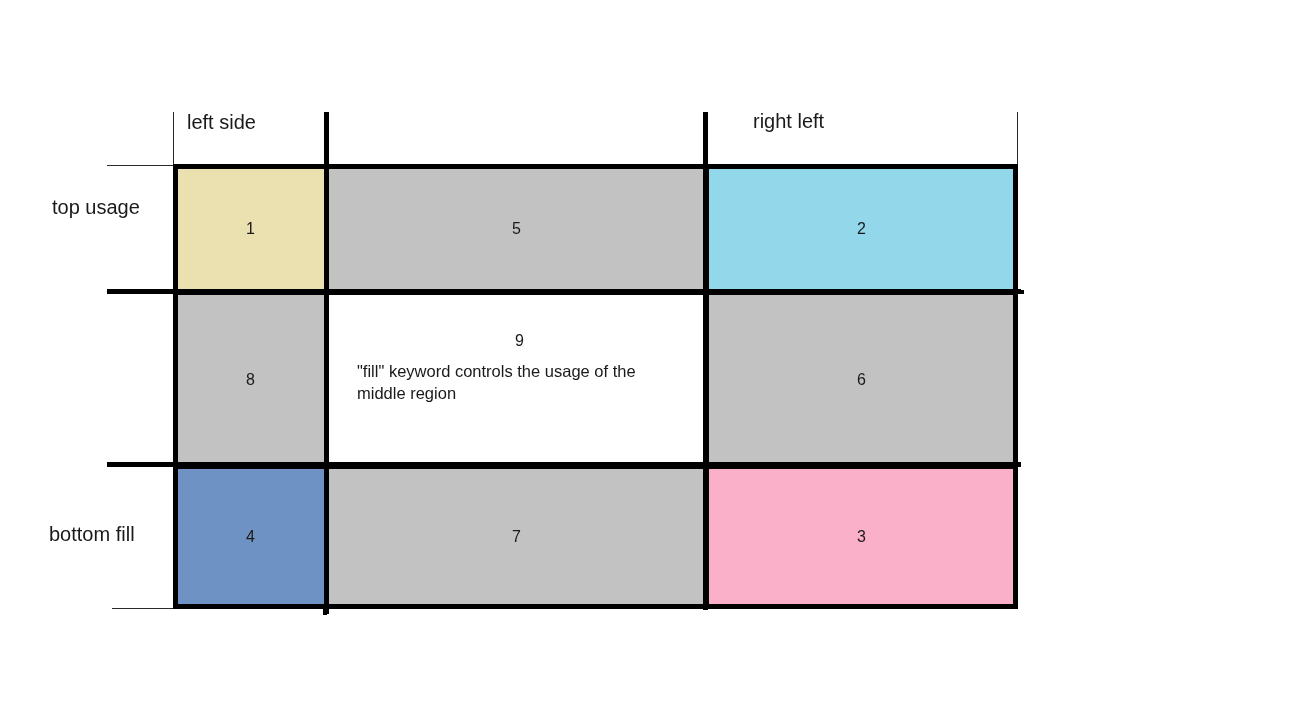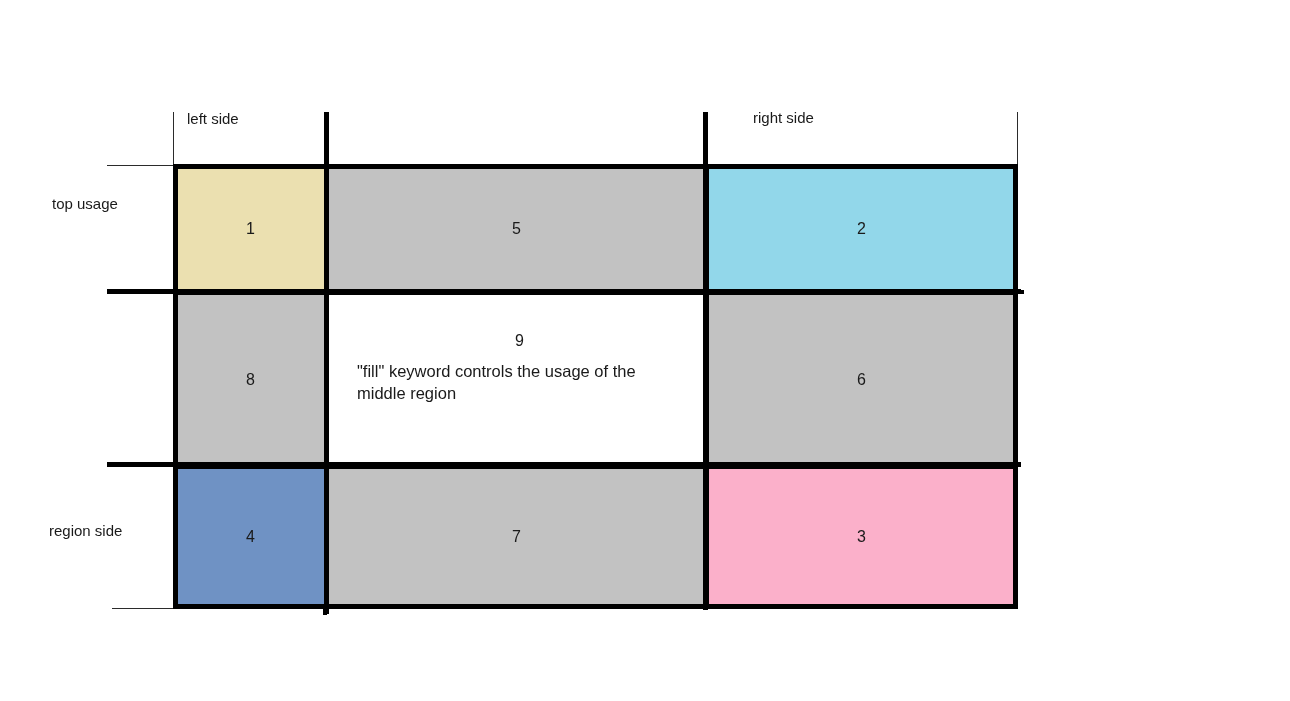--- a/index.html
+++ b/index.html
@@ -31,21 +31,21 @@
   }
   .guide-v {
     position: absolute;
     width: 0;
     border-left: 1px solid #2b2b2b;
   }
 
   
   .side-label {
     position: absolute;
-    font-size: 15px;
+    font-size: 20px;
     line-height: 1.1;
     white-space: nowrap;
     color: #1a1a1a;
   }
 
   
   #grid {
     position: absolute;
     left: 173px;
     top: 164px;
@@ -110,25 +110,25 @@
 
 <div id="canvas">
 
   <div class="guide-h" style="left:107px; top:165px; width:67px;"></div>
   <div class="guide-h" style="left:112px; top:608px; width:62px;"></div>
   <div class="guide-v" style="left:173px; top:112px; height:53px;"></div>
   <div class="guide-v" style="left:1017px; top:112px; height:53px;"></div>
 
   <div class="side-label" style="left:187px; top:111px;">left side</div>
 
-  <div class="side-label" style="left:753px; top:110px;">right side</div>
+  <div class="side-label" style="left:753px; top:110px;">right left</div>
 
   <div class="side-label" style="left:52px; top:196px;">top usage</div>
 
-  <div class="side-label" style="left:49px; top:523px;">region side</div>
+  <div class="side-label" style="left:49px; top:523px;">bottom fill</div>
 
   <div id="grid">
 
     <div class="cell" style="left:0px; top:0px; width:155px; height:130px; background:#ebe0b0;">
       <div class="num">1</div>
     </div>
 
     <div class="cell" style="left:152px; top:0px; width:383px; height:130px; background:#c2c2c2;">
       <div class="num">5</div>
     </div>

